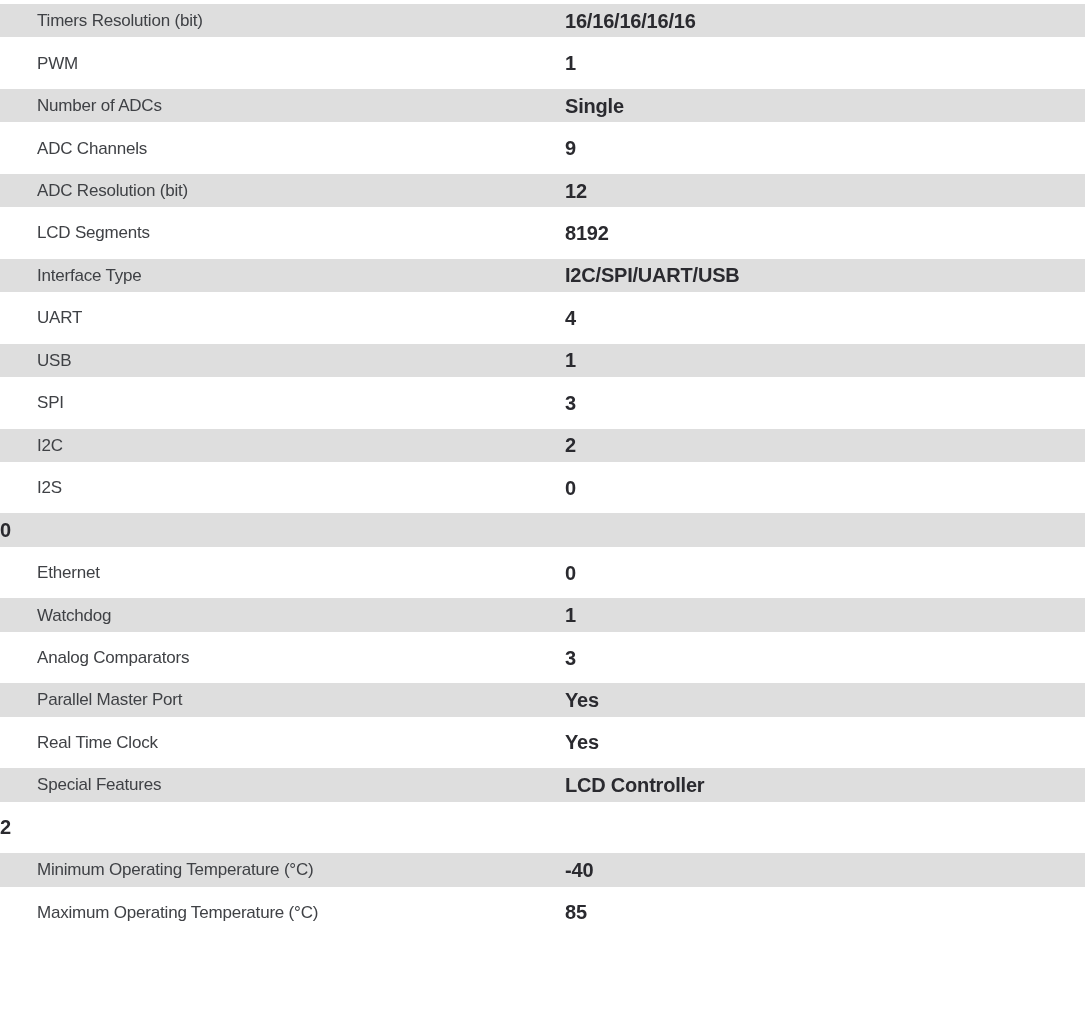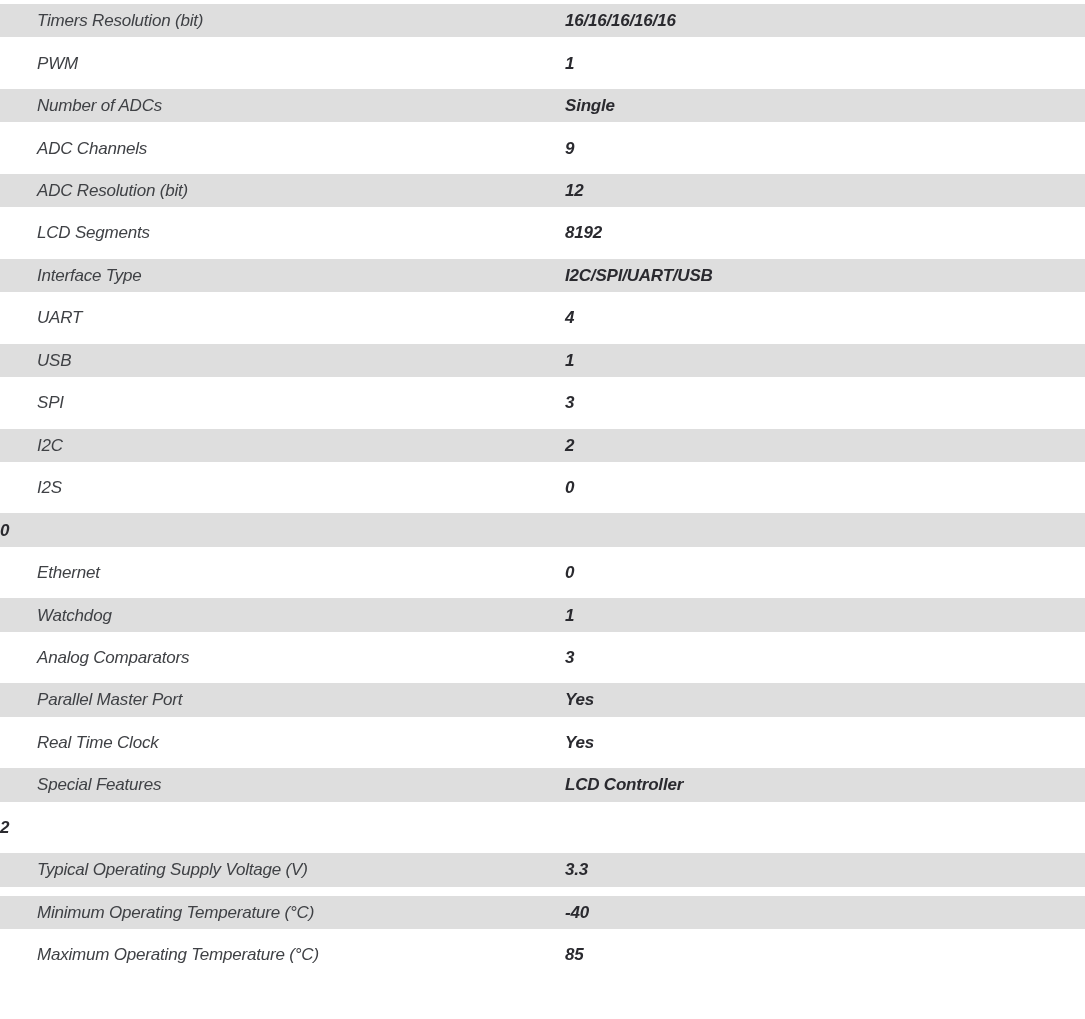--- a/index.html
+++ b/index.html
@@ -12,21 +12,20 @@
   html, body {
     margin: 0;
     padding: 0;
     background: var(--bg);
     font-family: "Liberation Sans", sans-serif;
   }
   .spec-table {
     width: 1085px;
     height: 1019px;
     overflow: hidden;
-    font-style: italic;
   }
   .spec-row {
     height: 42.458px;
     display: grid;
     grid-template-columns: 565px 1fr;
     align-items: center;
   }
   .spec-row.stripe {
     background: linear-gradient(
       to bottom,
@@ -36,21 +35,21 @@
     );
   }
   .spec-label {
     padding-left: 37px;
     font-size: 17px;
     letter-spacing: -0.2px;
     color: var(--label);
     white-space: nowrap;
   }
   .spec-value {
-    font-size: 17px;
+    font-size: 20px;
     font-weight: 700;
     letter-spacing: -0.2px;
     color: var(--value);
     white-space: nowrap;
   }
 </style>
 </head>
 <body>
 
 <div class="spec-table">
@@ -145,24 +144,20 @@
 
   <div class="spec-row stripe">
     <div class="spec-label">Special Features</div>
     <div class="spec-value">LCD Controller</div>
   </div>
 
   <div class="spec-row">
     <div class="spec-value">2</div>
   </div>
 
-  <div class="spec-row stripe">
-    <div class="spec-label">Typical Operating Supply Voltage (V)</div>
-    <div class="spec-value">3.3</div>
-  </div>
 
 
   <div class="spec-row stripe">
     <div class="spec-label">Minimum Operating Temperature (°C)</div>
     <div class="spec-value">-40</div>
   </div>
 
   <div class="spec-row">
     <div class="spec-label">Maximum Operating Temperature (°C)</div>
     <div class="spec-value">85</div>

